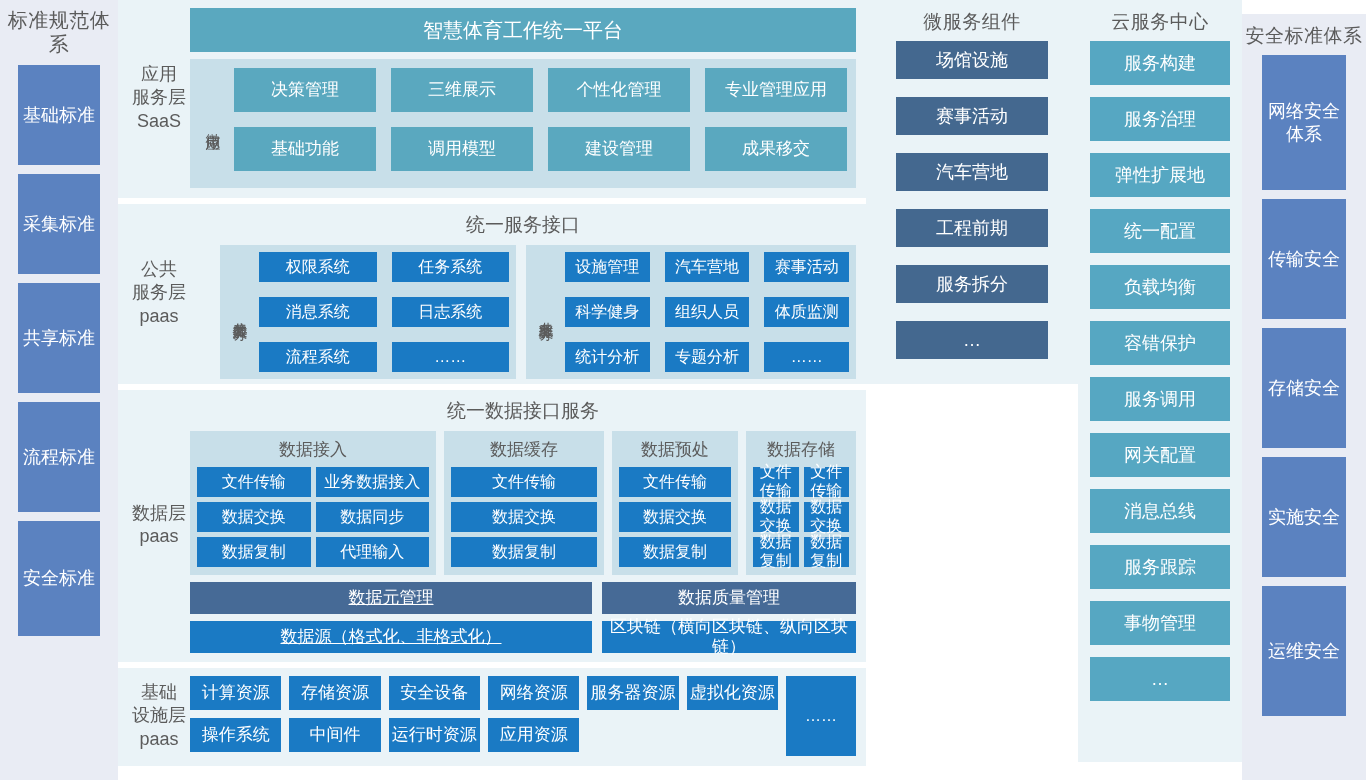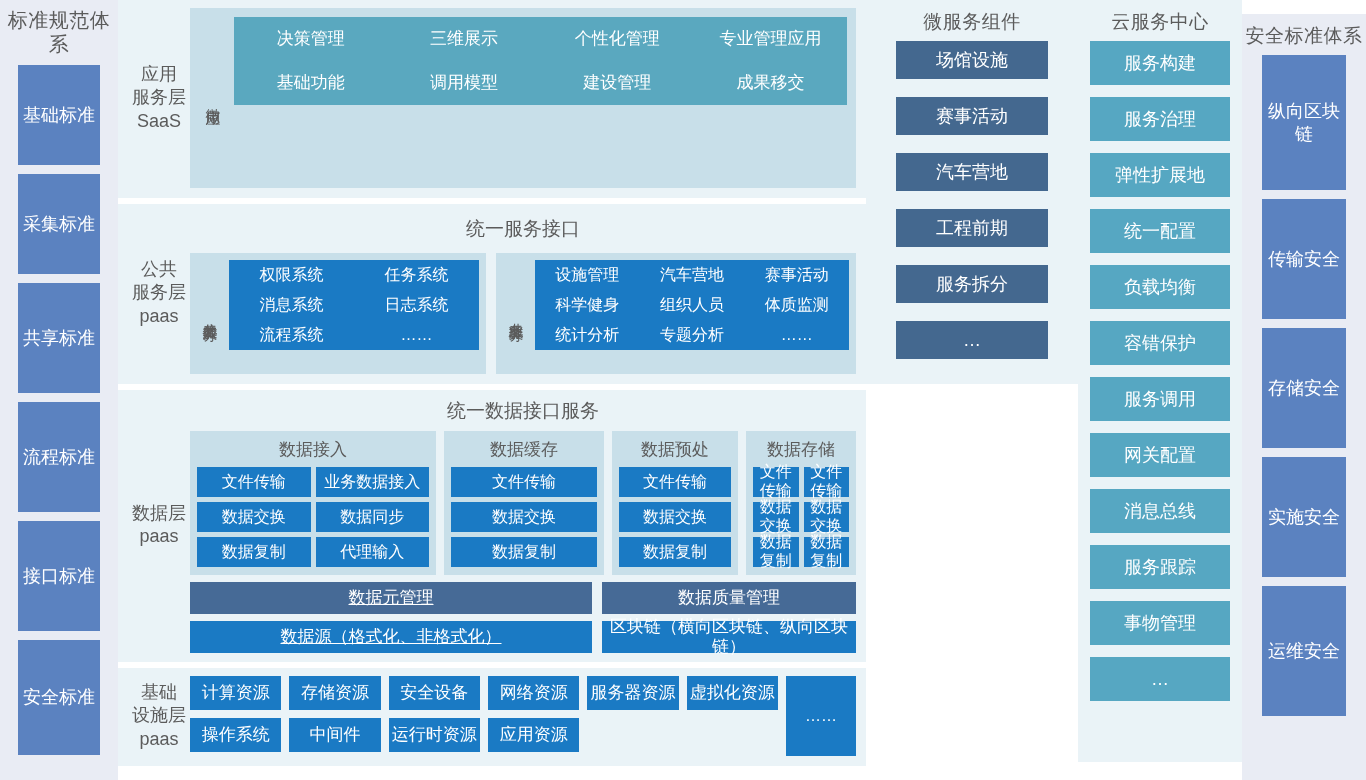--- a/index.html
+++ b/index.html
@@ -43,34 +43,34 @@
     background:#5aa8bf;color:#fff;text-align:center;font-size:19px;
     display:flex;align-items:center;justify-content:center;
   }
   .band.light{background:#eaf3f7;color:#5b5b5b;}
   .inner{background:#c8dfe9;padding:8px;box-sizing:border-box;display:flex;gap:7px;}
   .vlabel{
     flex:0 0 26px;writing-mode:vertical-rl;text-orientation:upright;
     display:flex;align-items:center;justify-content:center;
     font-size:15px;color:#5b5b5b;line-height:1.05;letter-spacing:1px;
   }
-  .grid{flex:1;display:grid;gap:0;min-width:0;}
+  .grid{flex:1;display:grid;gap:15px;min-width:0;}
 
   
   .app-sect{height:198px;}
   .app-head{height:44px;background:#5aa8bf;color:#fff;font-size:20px;}
   .app-inner{background:#c8dfe9;padding:9px;}
   .app-grid{grid-template-columns:repeat(4,1fr);grid-template-rows:repeat(2,44px);}
   .app-grid .chip{background:#5aa8bf;}
   .app-vlabel{flex:0 0 28px;}
 
   
   .pub-sect{height:180px;}
   .pub-head{height:34px;background:#eaf3f7;color:#5b5b5b;font-size:19px;}
-  .pub-row{display:flex;gap:10px;flex:1;}
+  .pub-row{display:flex;gap:10px;flex:1;margin-left:30px;}
   .pub-box{background:#c8dfe9;padding:7px;box-sizing:border-box;display:flex;gap:6px;}
   .pub-box.a{flex:0 0 296px;}
   .pub-box.b{flex:1;}
   .grid2{grid-template-columns:repeat(2,1fr);grid-template-rows:repeat(3,30px);}
   .grid3{grid-template-columns:repeat(3,1fr);grid-template-rows:repeat(3,30px);}
   .pub-box .chip{background:#1a7ac4;font-size:16px;}
 
   
   .data-sect{height:272px;}
   .data-head{height:32px;background:#eaf3f7;color:#5b5b5b;font-size:19px;}
@@ -125,34 +125,34 @@
 
 <div id="root">
 
   <div class="std-col">
     <div class="col-title">标准规范体系</div>
     <div id="std-items">
         <div class="std-box" style="height: 100px;">基础标准</div>
         <div class="std-box" style="height: 100px;">采集标准</div>
         <div class="std-box" style="height: 110px;">共享标准</div>
         <div class="std-box" style="height: 110px;">流程标准</div>
-        <div class="std-box" style="height: 110px;">接口标准</div>
         <div class="std-box" style="height: 115px;">安全标准</div>
       </div>
   </div>
 
   <div class="main-col">
 
     <div class="sect app-sect">
       <div class="sect-label">
         <span>应用</span>
         <span>服务层</span>
         <span>SaaS</span>
       </div>
       <div class="sect-body">
+        <div class="band app-head">智慧体育工作统一平台</div>
         <div class="inner app-inner" style="flex:1">
           <div class="vlabel app-vlabel">微应用</div>
           <div class="grid app-grid" id="app-grid">
               <div class="chip">决策管理</div>
               <div class="chip">三维展示</div>
               <div class="chip">个性化管理</div>
               <div class="chip">专业管理应用</div>
               <div class="chip">基础功能</div>
               <div class="chip">调用模型</div>
               <div class="chip">建设管理</div>
@@ -311,21 +311,21 @@
         <div class="cloud-box">消息总线</div>
         <div class="cloud-box">服务跟踪</div>
         <div class="cloud-box">事物管理</div>
         <div class="cloud-box">…</div>
       </div>
   </div>
 
   <div class="sec-col">
     <div class="col-title">安全标准体系</div>
     <div id="sec-items">
-        <div class="sec-box" style="height: 135px;">纵向区块链</div>
+        <div class="sec-box" style="height: 135px;">网络安全体系</div>
         <div class="sec-box" style="height: 120px;">传输安全</div>
         <div class="sec-box" style="height: 120px;">存储安全</div>
         <div class="sec-box" style="height: 120px;">实施安全</div>
         <div class="sec-box" style="height: 130px;">运维安全</div>
       </div>
   </div>
 
 </div>
 
 </body></html>

